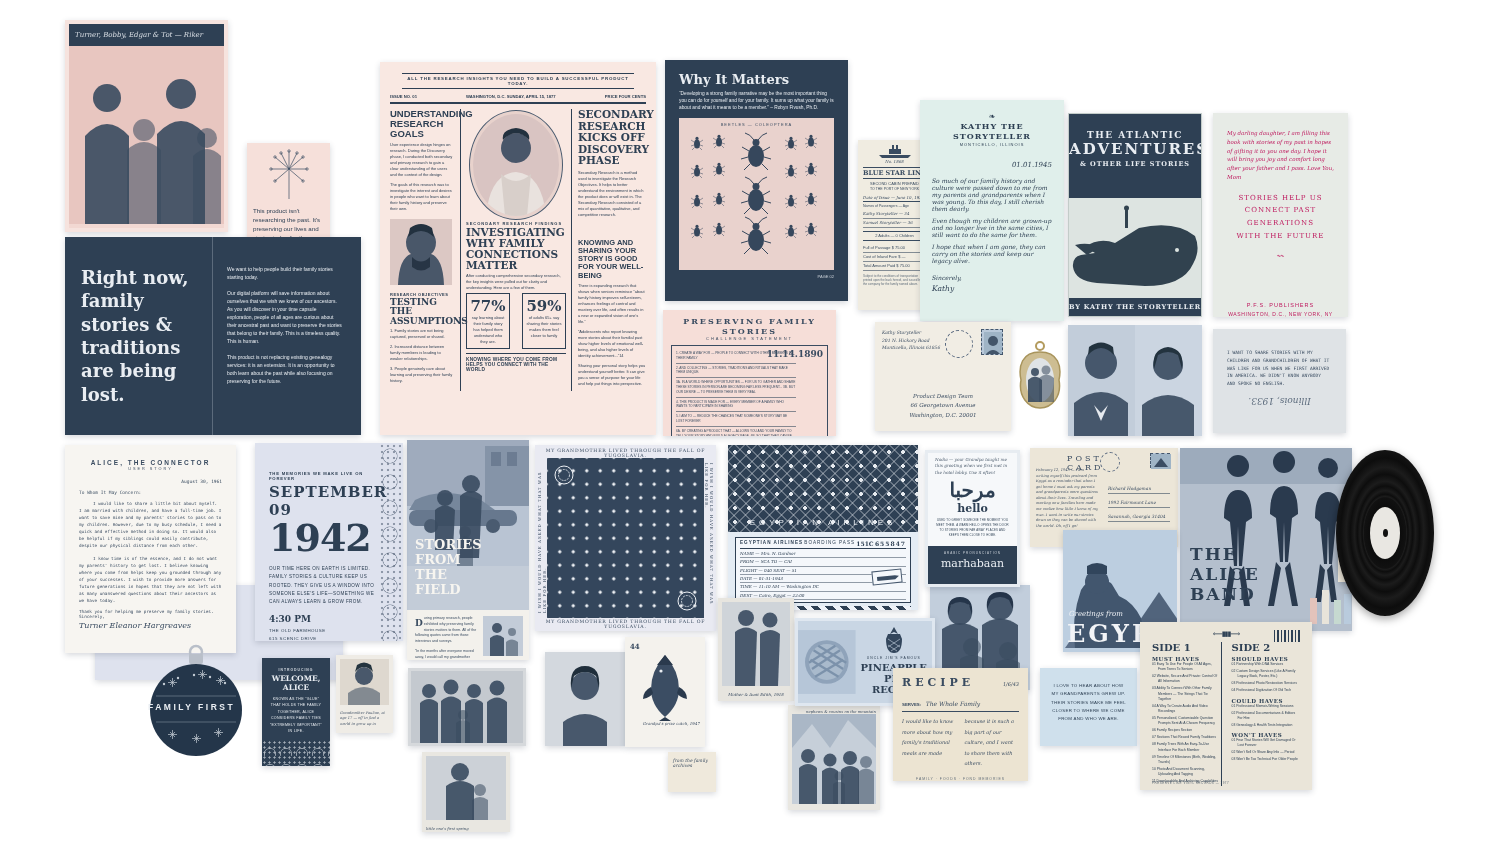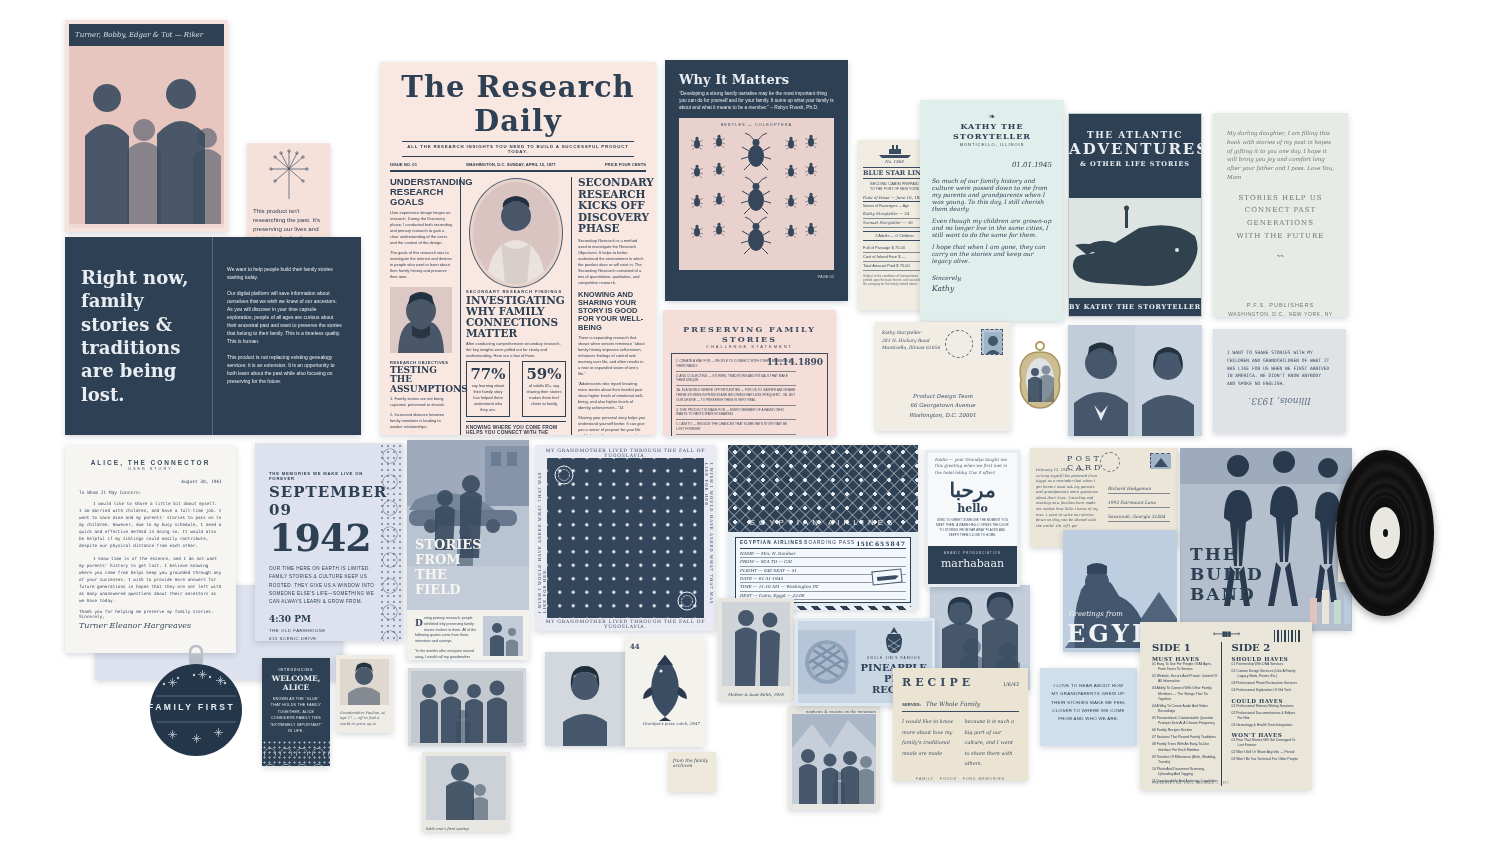--- a/index.html
+++ b/index.html
@@ -110,21 +110,20 @@
     <div style="width:50%;padding:28px 18px 10px 14px">
       <div class="t5">
           <div class="mp">We want to help people build their family stories starting today.</div>
           <div class="mp">Our digital platform will save information about ourselves that we wish we knew of our ancestors. As you will discover in your time capsule exploration, people of all ages are curious about their ancestral past and want to preserve the stories that belong to their family. This is a timeless quality. This is human.</div>
           <div class="mp">This product is not replacing existing genealogy services: it is an extension. It is an opportunity to both learn about the past while also focusing on preserving for the future.</div>
         </div>
     </div>
   </div>
 
   <div class="it np" style="left:380px;top:62px;width:276px;height:373px">
-    <div class="np-title">The Research Daily</div>
     <div class="np-tag">ALL THE RESEARCH INSIGHTS YOU NEED TO BUILD A SUCCESSFUL PRODUCT TODAY.</div>
     <div class="np-date">
       <span>ISSUE NO. 01</span>
       <span>WASHINGTON, D.C. SUNDAY, APRIL 15, 1877</span>
       <span>PRICE FOUR CENTS</span>
     </div>
     <div class="np-cols">
       <div style="width:64px">
         <div class="hl" style="font-size:9.5px;line-height:1.05;font-stretch:condensed">Understanding Research Goals</div>
         <div class="t4" style="margin-top:3px">
@@ -165,21 +164,21 @@
             <div class="serif" style="font-size:15px;font-weight:bold">59%</div>
             <div class="t4">of adults 65+ say sharing their stories makes them feel closer to family</div>
           </div>
         </div>
         <div class="qhead">KNOWING WHERE YOU COME FROM HELPS YOU CONNECT WITH THE WORLD</div>
 
       </div>
       <div style="width:68px">
         <div class="serif" style="font-size:10.5px;font-weight:bold;text-transform:uppercase;line-height:1.1">Secondary Research Kicks Off Discovery Phase</div>
         <div class="t4" style="margin-top:3px">Secondary Research is a method used to investigate the Research Objectives. It helps to better understand the environment in which the product does or will exist in. The Secondary Research consisted of a mix of quantitative, qualitative, and competitive research.</div>
-        <div class="hl" style="font-size:7.5px;line-height:1.1;margin-top:5px">KNOWING AND SHARING YOUR STORY IS GOOD FOR YOUR WELL-BEING</div>
+        <div class="hl" style="font-size:7.5px;line-height:1.1;margin-top:21px">KNOWING AND SHARING YOUR STORY IS GOOD FOR YOUR WELL-BEING</div>
         <div class="t4" style="margin-top:3px">
             <div class="mp4">There is expanding research that shows when seniors reminisce “about family history improves self-esteem, enhances feelings of control and mastery over life, and often results in a new or expanded vision of one's life.”</div>
             <div class="mp4">“Adolescents who report knowing more stories about their familial past show higher levels of emotional well-being, and also higher levels of identity achievement...”14</div>
             <div class="mp4">Sharing your personal story helps you understand yourself better. It can give you a sense of purpose for your life and help put things into perspective.</div>
           </div>
 
       </div>
     </div>
   </div>
 
@@ -290,36 +289,36 @@
       <rect width="134" height="96" fill="#dde4e1"></rect>
       <path d="M126 38 q6 14-2 28 q-10 22-48 22 L28 85 q-22-2-24-16 q-1-10 8-12 l14-2 -10-6 q14-10 30-4 L70 30 q36-8 56 8z" fill="#31424f"></path>
       <path d="M18 57 l-12-10 q16-4 22 4z" fill="#31424f"></path>
       <rect x="56" y="12" width="3" height="18" fill="#31424f"></rect>
         <circle cx="57.5" cy="10" r="2.5" fill="#31424f"></circle>
       <circle cx="108" cy="52" r="2" fill="#dde4e1"></circle>
     </svg>
     <div class="navybg c" style="font-size:6.5px;font-weight:bold;letter-spacing:.8px;padding:5px 0;font-family:'DejaVu Serif',serif">BY KATHY THE STORYTELLER</div>
   </div>
 
-  <div class="it" style="left:1213px;top:113px;width:135px;height:204px;background:#e7ebe6;padding:16px 14px;color:#737373">
+  <div class="it" style="left:1213px;top:113px;width:135px;height:204px;background:#e7ebe6;padding:16px 14px;color:#be185d">
     <div class="script" style="font-size:5.5px;line-height:1.6">My darling daughter, I am filling this book with stories of my past in hopes of gifting it to you one day. I hope it will bring you joy and comfort long after your father and I pass.  Love You,  Mom</div>
     <div class="serif c" style="font-size:7px;letter-spacing:1px;margin-top:10px">
         <div class="motl">STORIES HELP US</div>
         <div class="motl">CONNECT PAST GENERATIONS</div>
         <div class="motl">WITH THE FUTURE</div>
       </div>
     <div class="c" style="margin-top:8px;font-size:7px;opacity:.7">〰</div>
     <div class="c" style="margin-top:42px">
       <div style="font-size:5.5px;letter-spacing:1px">P.F.S. PUBLISHERS</div>
       <div style="font-size:5px;letter-spacing:.6px;margin-top:3px">WASHINGTON, D.C., NEW YORK, NY</div>
 
     </div>
   </div>
 
-  <div class="it" style="left:663px;top:310px;width:173px;height:126px;background:#f6ded8;padding:14px 8px;color:#3a4c61">
+  <div class="it" style="left:663px;top:310px;width:173px;height:126px;background:#f6ded8;padding:6px 8px;color:#3a4c61">
     <div class="serif c" style="font-size:8px;font-weight:bold;letter-spacing:2px">PRESERVING FAMILY STORIES</div>
     <div class="t4 c" style="letter-spacing:2px">CHALLENGE STATEMENT</div>
     <div style="position:relative;border:1px solid #3a4c61;margin-top:3px;padding:3px 4px 2px">
       <div class="serif" style="position:absolute;right:4px;top:3px;font-size:9px;font-weight:bold">11.14.1890</div>
       <div class="t4" style="width:120px;font-size:3.2px">
           <div class="trow">1. CREATE A WAY FOR — PEOPLE TO CONNECT WITH OTHER MEMBERS IN THEIR FAMILY</div>
           <div class="trow">2. AND COLLECTING — STORIES, TRADITIONS AND RITUALS THAT MAKE THEM UNIQUE.</div>
           <div class="trow">3A. IN A WORLD WHERE OPPORTUNITIES — FOR US TO GATHER AND SHARE THESE STORIES IN PERSON ARE BECOMING FAR LESS FREQUENT...   3B. BUT OUR DESIRE — TO PRESERVE THEM IS VERY REAL</div>
           <div class="trow">4. THIS PRODUCT IS MADE FOR — EVERY MEMBER OF A FAMILY WHO WANTS TO PARTICIPATE IN SHARING</div>
           <div class="trow">5. I AIM TO — REDUCE THE CHANCES THAT SOMEONE'S STORY MAY BE LOST FOREVER</div>
@@ -681,21 +680,21 @@
           <path d="M135 70 q0-26 13-26 q13 0 13 26 l-5 4 -4 42 h-3 l-1-38 -1 38 h-3 l-4-42z"></path>
         <path d="M140 116 l-5 38 h6 l4-32 M152 116 l5 38 h-6 l-4-32"></path>
       </g>
       <rect x="130" y="150" width="7" height="26" fill="#e3c3bb"></rect>
         <rect x="142" y="142" width="7" height="34" fill="#e8e4da"></rect>
         <rect x="154" y="152" width="7" height="24" fill="#c6d9d0"></rect>
         <rect x="164" y="146" width="7" height="30" fill="#b9cbdd"></rect>
     </svg>
     <div style="position:absolute;left:10px;top:96px">
       <div class="serif" style="font-size:17px;font-weight:800;letter-spacing:2px;color:#2e4054">THE</div>
-      <div class="serif" style="font-size:17px;font-weight:800;letter-spacing:2px;color:#2e4054">BUILD</div>
+      <div class="serif" style="font-size:17px;font-weight:800;letter-spacing:2px;color:#2e4054">ALICE</div>
       <div class="serif" style="font-size:17px;font-weight:800;letter-spacing:2px;color:#2e4054">BAND</div>
     </div>
   </div>
 
   <div class="it" style="left:1338px;top:512px;width:42px;height:70px;background:#efe9dc;z-index:1;padding:3px">
     <div class="serif" style="font-size:9px;font-weight:bold;color:#2e4054">C</div>
   </div>
 
   <div class="it noshadow" style="left:1336px;top:450px;width:98px;height:166px;overflow:visible;background:transparent;z-index:2">
     <div style="width:98px;height:166px;border-radius:50%;background:radial-gradient(ellipse,#000 0%,#111 30%,#1c1c1c 31%,#0d0d0d 33%,#1c1c1c 36%,#0d0d0d 40%,#1c1c1c 44%,#0d0d0d 50%,#1c1c1c 56%,#0d0d0d 64%,#151515 72%,#000 100%);box-shadow:0 3px 8px rgba(0,0,0,.35);position:relative">

